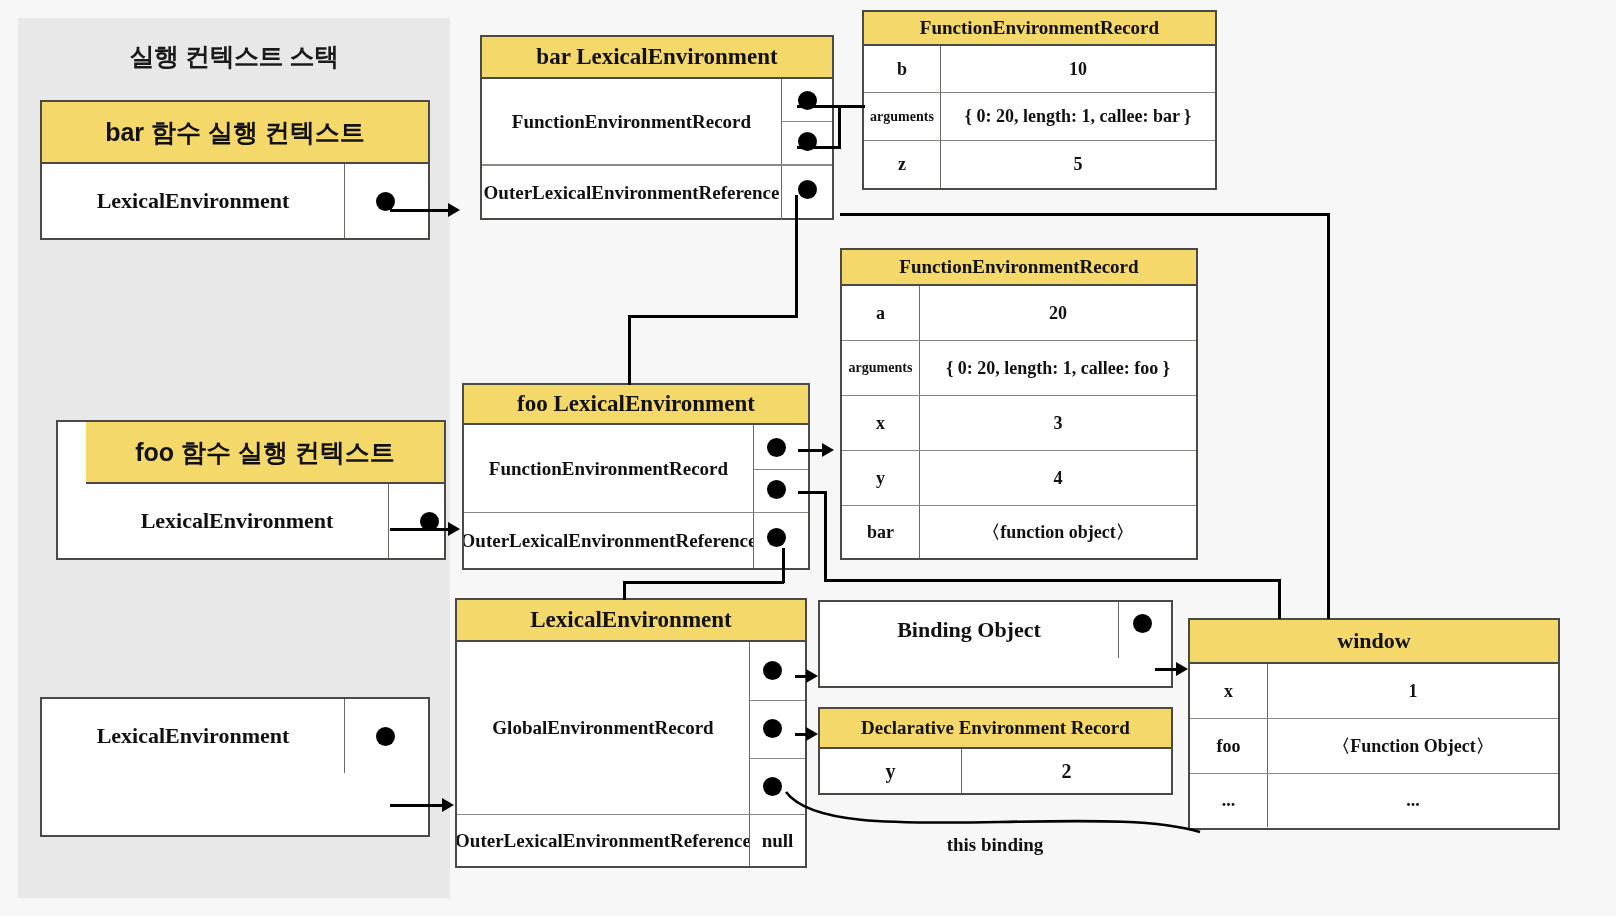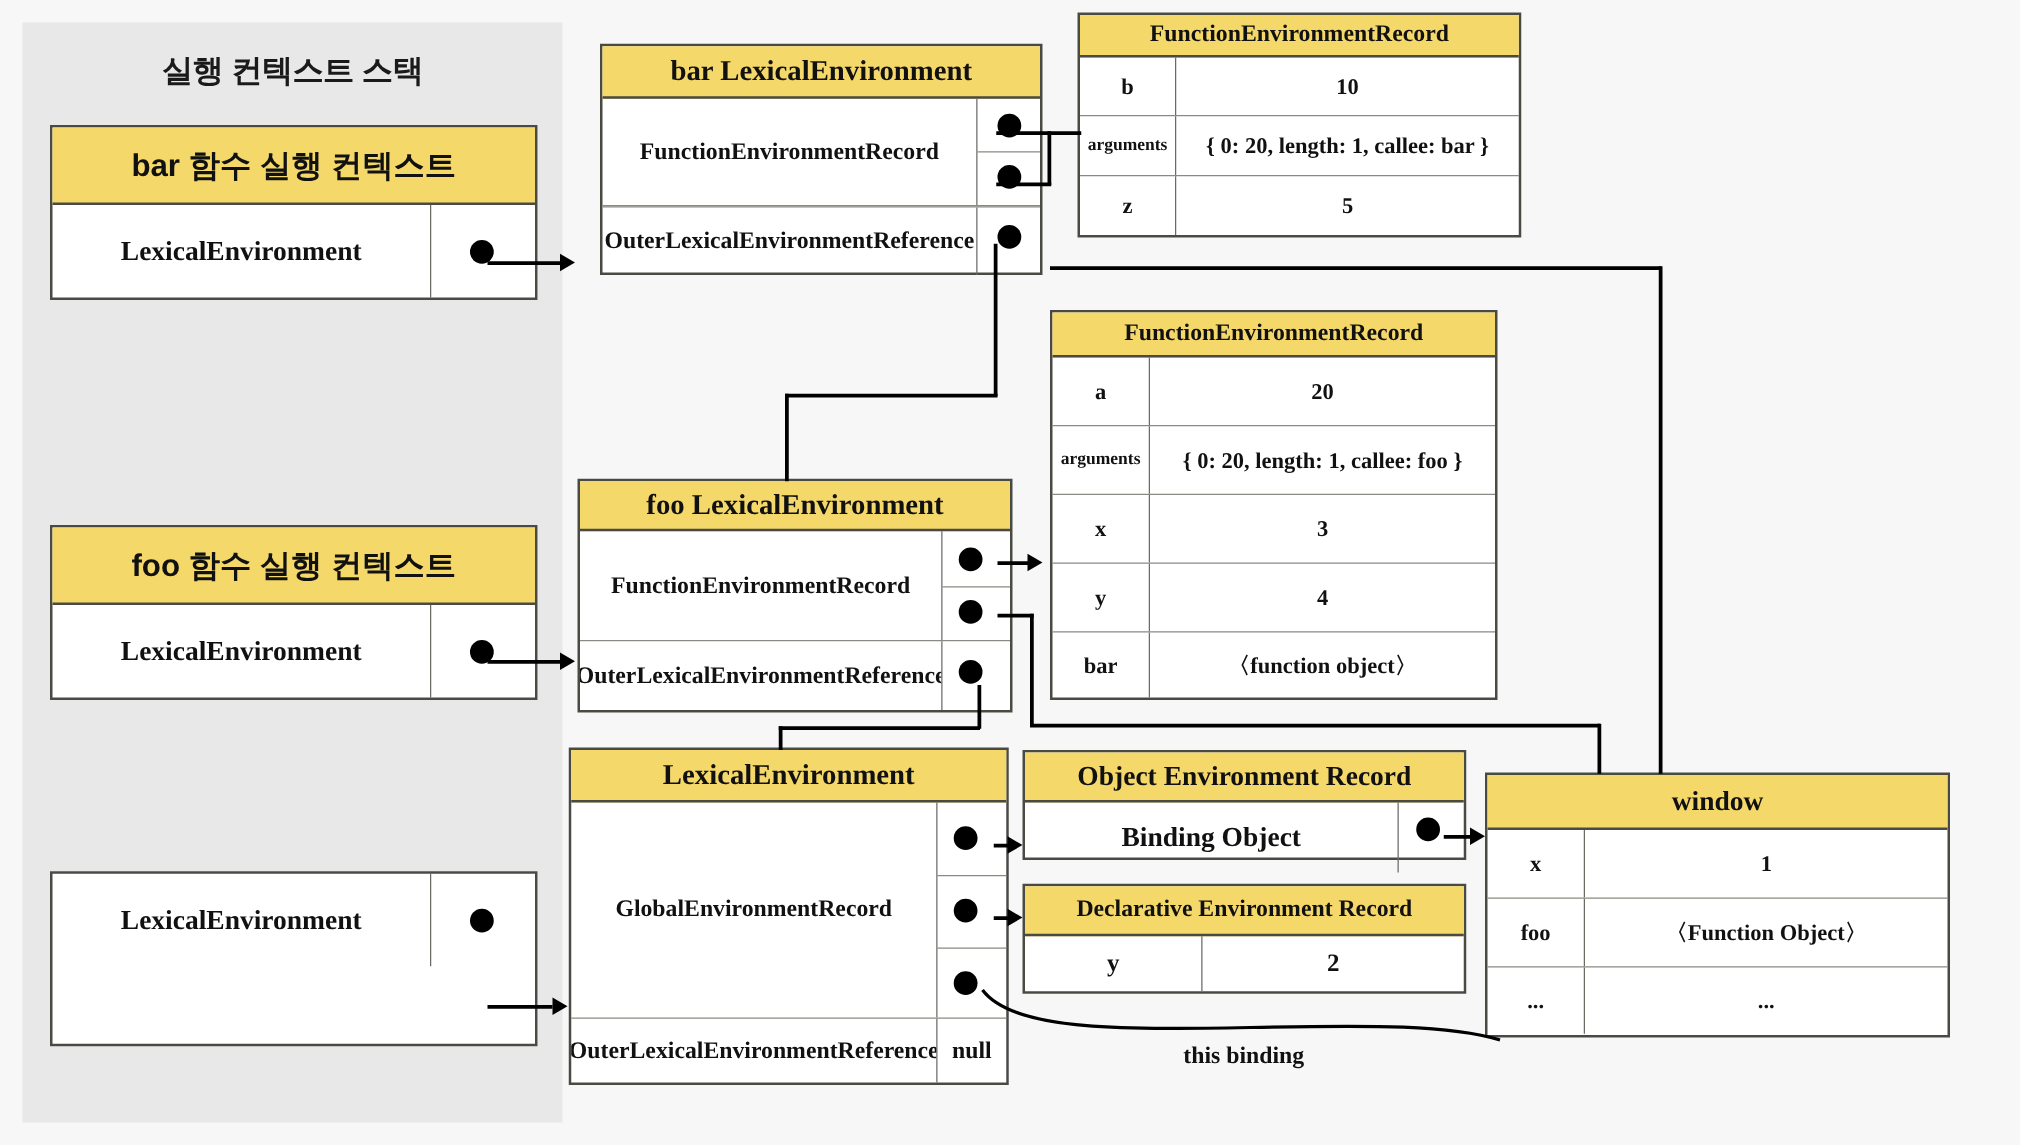--- a/index.html
+++ b/index.html
@@ -40,21 +40,21 @@
   <div class="box" style="left:40px;top:100px;width:390px;height:140px;">
     <div class="hdr kr" style="height:62px;font-size:25px;">bar 함수 실행 컨텍스트</div>
     <div class="row" style="height:74px;">
       <div class="cell rline" style="width:303px;height:100%;font-size:22px;">LexicalEnvironment</div>
       <div class="cell" style="flex:1;height:100%;position:relative;">
         <span class="ptr" style="left:31px;top:28px;"></span>
       </div>
     </div>
   </div>
 
-  <div class="box" style="left:40px;top:420px;width:390px;height:140px;">
+  <div class="box" style="left:56px;top:420px;width:390px;height:140px;padding-left:28px;">
     <div class="hdr kr" style="height:62px;font-size:25px;">foo 함수 실행 컨텍스트</div>
     <div class="row" style="height:74px;">
       <div class="cell rline" style="width:303px;height:100%;font-size:22px;">LexicalEnvironment</div>
       <div class="cell" style="flex:1;height:100%;position:relative;">
         <span class="ptr" style="left:31px;top:28px;"></span>
       </div>
     </div>
   </div>
 
   <div class="box" style="left:40px;top:697px;width:390px;height:140px;">
@@ -155,21 +155,20 @@
         <span class="ptr" style="left:13px;top:135px;"></span>
       </div>
     </div>
     <div class="row" style="height:52px;border-top:1.5px solid #8a8a84;">
       <div class="cell rline" style="width:293px;height:100%;font-size:19px;line-height:1.05;flex-direction:column;">OuterLexicalEnvironmentReference</div>
       <div class="cell" style="flex:1;height:100%;font-size:19px;">null</div>
     </div>
   </div>
 
   <div class="box" style="left:818px;top:600px;width:355px;height:88px;">
-    <div class="hdr" style="height:40px;font-size:22px;">Object Environment Record</div>
     <div class="row" style="height:56px;">
       <div class="cell rline" style="flex:1;height:100%;font-size:22px;">Binding Object</div>
       <div style="width:52px;height:100%;position:relative;">
         <span class="ptr" style="left:14px;top:12px;"></span>
       </div>
     </div>
   </div>
 
   <div class="box" style="left:818px;top:707px;width:355px;height:88px;">
     <div class="hdr" style="height:40px;font-size:19px;">Declarative Environment Record</div>

